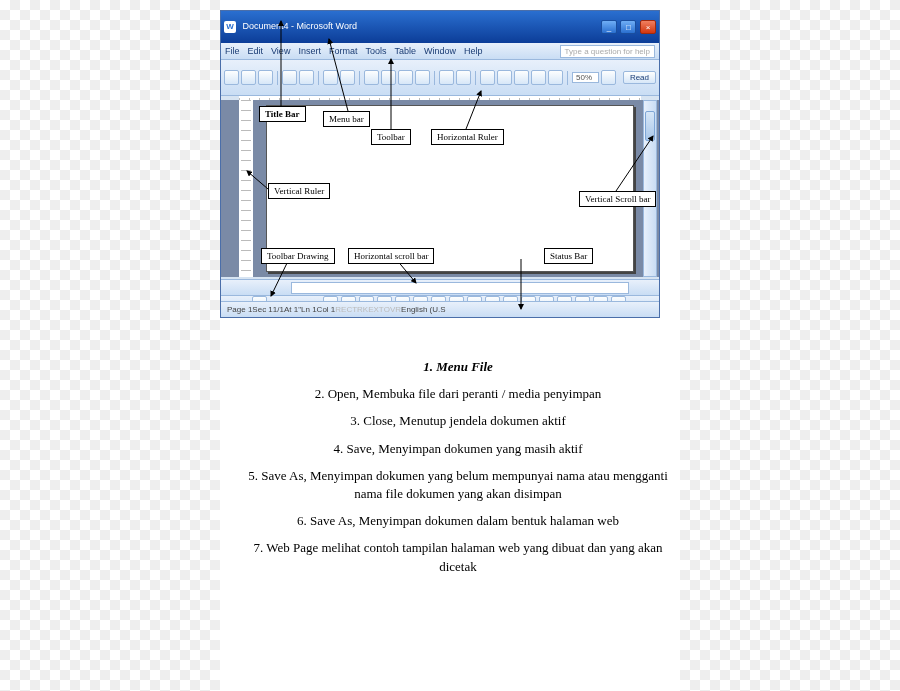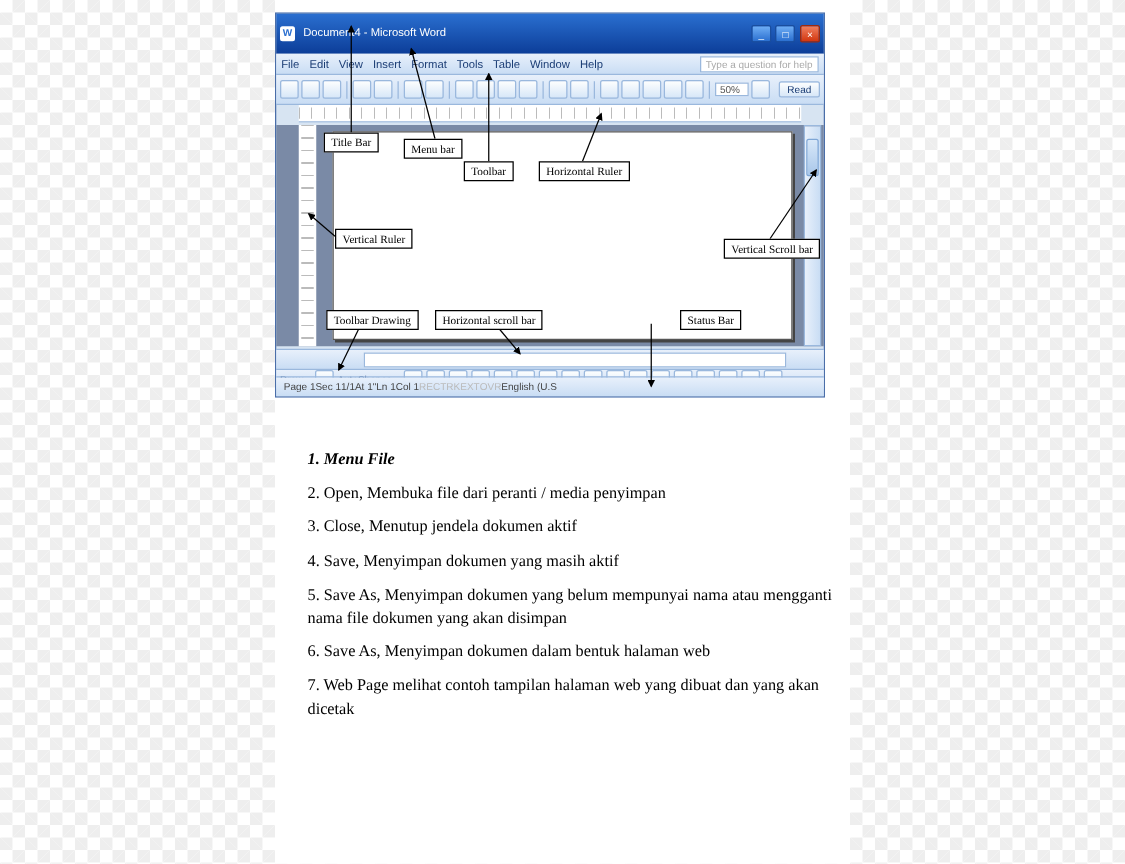--- a/index.html
+++ b/index.html
@@ -49,21 +49,21 @@
     display:inline-block;width:16px;height:14px;line-height:14px;text-align:center;
     background:linear-gradient(#6faef5,#2a6fd0);border:1px solid #1a4e9e;border-radius:2px;margin-left:1px;color:#fff;font-size:8px;
   }
   .titlebar .winbtns .close{background:linear-gradient(#f08060,#d2360f);border-color:#a02a0d;}
   .menubar {
     height:17px;background:linear-gradient(#e8f0fb,#c9ddf4);
     display:flex;align-items:center;padding:0 4px;gap:8px;color:#1a3c74;
     border-bottom:1px solid #9ab8dd;
   }
   .menubar .qbox{margin-left:auto;background:#fff;border:1px solid #9ab8dd;color:#aaa;padding:1px 4px;font-size:8px;}
-  .toolbar,.toolbar2{height:24px;background:linear-gradient(#e8f0fb,#c9ddf4);border-bottom:1px solid #9ab8dd;display:flex;align-items:center;padding:0 3px;gap:2px;}
+  .toolbar,.toolbar2{height:36px;background:linear-gradient(#e8f0fb,#c9ddf4);border-bottom:1px solid #9ab8dd;display:flex;align-items:center;padding:0 3px;gap:2px;}
   .tb-ico{width:15px;height:15px;background:linear-gradient(#fdfefe,#d7e7f8);border:1px solid #9ab8dd;border-radius:2px;}
   .tb-sep{width:1px;height:14px;background:#9ab8dd;margin:0 2px;}
   .zoombox{background:#fff;border:1px solid #9ab8dd;padding:0 6px 0 3px;font-size:8px;color:#555;}
   .readbtn{background:linear-gradient(#fdfefe,#d7e7f8);border:1px solid #9ab8dd;border-radius:2px;padding:1px 6px;font-size:8px;color:#1a3c74;margin-left:auto;}
   .hruler{height:14px;background:#fff;border-bottom:1px solid #9ab8dd;margin:0 18px;position:relative;}
   .hruler::before{content:"";position:absolute;inset:2px 0;background:repeating-linear-gradient(to right,#bbb 0,#bbb 1px,transparent 1px,transparent 10px);}
   .workarea{position:absolute;top:89px;left:0;right:0;bottom:40px;background:#7a8aa6;}
   .vruler{position:absolute;left:18px;top:0;bottom:0;width:14px;background:#fff;}
   .vruler::before{content:"";position:absolute;inset:0 2px;background:repeating-linear-gradient(to bottom,#bbb 0,#bbb 1px,transparent 1px,transparent 10px);}
   .pagearea{position:absolute;left:45px;right:25px;top:5px;bottom:5px;background:#fff;border:1px solid #555;box-shadow:2px 2px 0 #444;}
@@ -73,21 +73,21 @@
   .hscroll{flex:1;margin:0 30px 0 70px;height:12px;background:#fff;border:1px solid #9ab8dd;position:relative;}
   .drawbar{position:absolute;left:0;right:0;bottom:6px;height:16px;background:linear-gradient(#e8f0fb,#c9ddf4);border-top:1px solid #9ab8dd;display:flex;align-items:center;padding:0 3px;gap:3px;font-size:8px;color:#1a3c74;}
   .statusbar{position:absolute;left:0;right:0;bottom:0;height:16px;background:linear-gradient(#e8f0fb,#c9ddf4);border-top:1px solid #9ab8dd;display:flex;align-items:center;padding:0 6px;gap:0;font-size:8px;color:#444;}
   .statusbar .dim{color:#bbb;}
 
   
   .callout{position:absolute;background:#fff;border:1px solid #000;font-size:9px;padding:2px 5px;font-family:"Times New Roman",serif;white-space:nowrap;z-index:5;}
   svg.arrows{position:absolute;left:0;top:0;width:440px;height:308px;pointer-events:none;z-index:4;}
 
   
-  .doc-text{position:absolute;left:26px;top:350px;right:10px;line-height:1.4;}
+  .doc-text{position:absolute;left:26px;top:350px;right:10px;line-height:1.4;text-align:center;}
   .doc-text h4{font-weight:bold;font-style:italic;font-size:13px;margin:8px 0;}
   .doc-text .sub{font-weight:bold;font-style:italic;font-size:13px;margin:8px 0;}
   .doc-text p{margin:9px 0;font-size:13px;}
 </style>
 </head>
 <body>
 
 <div class="page">
 
   <div class="word-window">
@@ -202,21 +202,21 @@
       <line x1="127" y1="100" x2="108" y2="28" stroke="#000" marker-end="url(#ah)"></line>
       <line x1="170" y1="118" x2="170" y2="48" stroke="#000" marker-end="url(#ah)"></line>
       <line x1="245" y1="118" x2="260" y2="80" stroke="#000" marker-end="url(#ah)"></line>
       <line x1="47" y1="178" x2="26" y2="160" stroke="#000" marker-end="url(#ah)"></line>
       <line x1="395" y1="180" x2="432" y2="125" stroke="#000" marker-end="url(#ah)"></line>
       <line x1="68" y1="248" x2="50" y2="285" stroke="#000" marker-end="url(#ah)"></line>
       <line x1="175" y1="248" x2="195" y2="272" stroke="#000" marker-end="url(#ah)"></line>
       <line x1="300" y1="248" x2="300" y2="298" stroke="#000" marker-end="url(#ah)"></line>
     </svg>
 
-    <div class="callout" style="left:38px; top:95px;">Title Bar</div>
+    <div class="callout" style="left:38px; top:95px;font-weight:bold;">Title Bar</div>
     <div class="callout" style="left:102px;top:100px;">Menu bar</div>
     <div class="callout" style="left:150px;top:118px;">Toolbar</div>
     <div class="callout" style="left:210px;top:118px;">Horizontal Ruler</div>
     <div class="callout" style="left:47px; top:172px;">Vertical Ruler</div>
     <div class="callout" style="left:358px;top:180px;">Vertical Scroll  bar</div>
     <div class="callout" style="left:40px; top:237px;">Toolbar Drawing</div>
     <div class="callout" style="left:127px;top:237px;">Horizontal scroll bar</div>
     <div class="callout" style="left:275px;top:237px;margin-left:48px;">Status Bar</div>
   </div>
 

